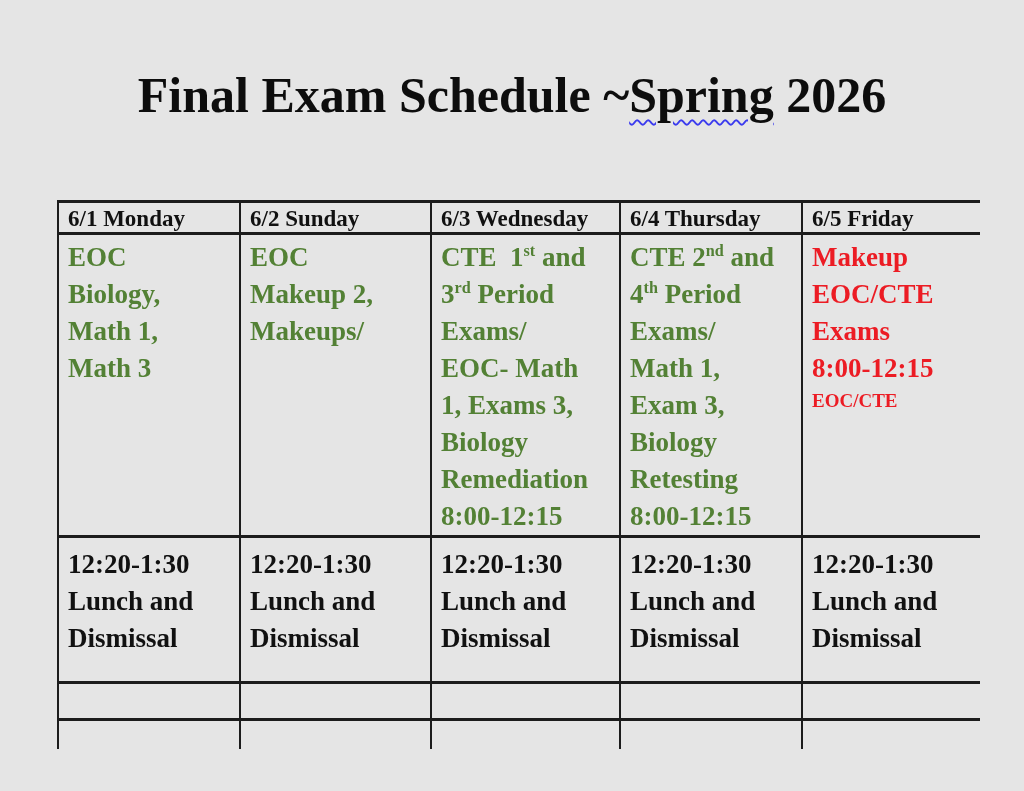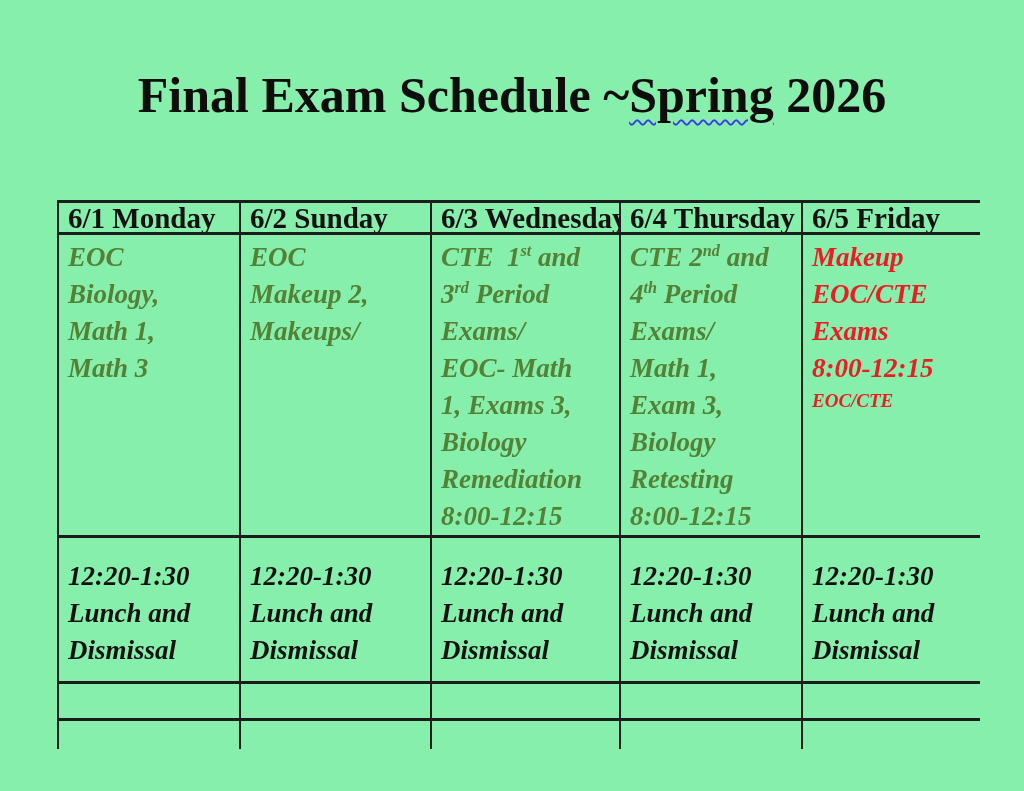--- a/index.html
+++ b/index.html
@@ -4,21 +4,21 @@
 <style>
   html, body {
     margin: 0;
     padding: 0;
     background: #ffffff;
   }
   .page {
     position: relative;
     width: 1024px;
     height: 791px;
-    background: #86efac;
+    background: #e5e5e5;
     overflow: hidden;
     font-family: "Liberation Serif", "DejaVu Serif", serif;
     color: #111111;
   }
   .title {
     position: absolute;
     top: 66px;
     left: 0;
     width: 1024px;
     margin: 0;
@@ -54,46 +54,46 @@
     text-align: left;
     padding: 1px 8px 0 9px;
     overflow: hidden;
   }
   
   table.schedule tr > *:last-child { border-right: none; }
   table.schedule tbody tr:last-child td { border-bottom: none; }
 
   tr.header-row { height: 31px; }
   tr.header-row th {
-    font-size: 29px;
+    font-size: 23px;
     font-weight: bold;
     line-height: 27px;
     padding-top: 2px;
     color: #111111;
     white-space: nowrap;
   }
   tr.exam-row { height: 298px; }
   tr.exam-row td {
     font-size: 27px;
     font-weight: bold;
     line-height: 37px;
     padding-top: 4px;
   }
   tr.lunch-row { height: 146px; }
   tr.lunch-row td {
     font-size: 27px;
     font-weight: bold;
     line-height: 37px;
-    padding-top: 20px;
+    padding-top: 8px;
     color: #111111;
   }
   tr.empty-row { height: 37px; }
   tr.empty-row-last { height: 29px; }
 
-  .cell-line { white-space: pre-wrap; font-style: italic; }
+  .cell-line { white-space: pre-wrap; }
   .cell-line sup {
     font-size: 0.6em;
     line-height: 0;
     vertical-align: super;
   }
   .cell-line.small-line {
     font-size: 19px;
     line-height: 27px;
   }
 </style>

